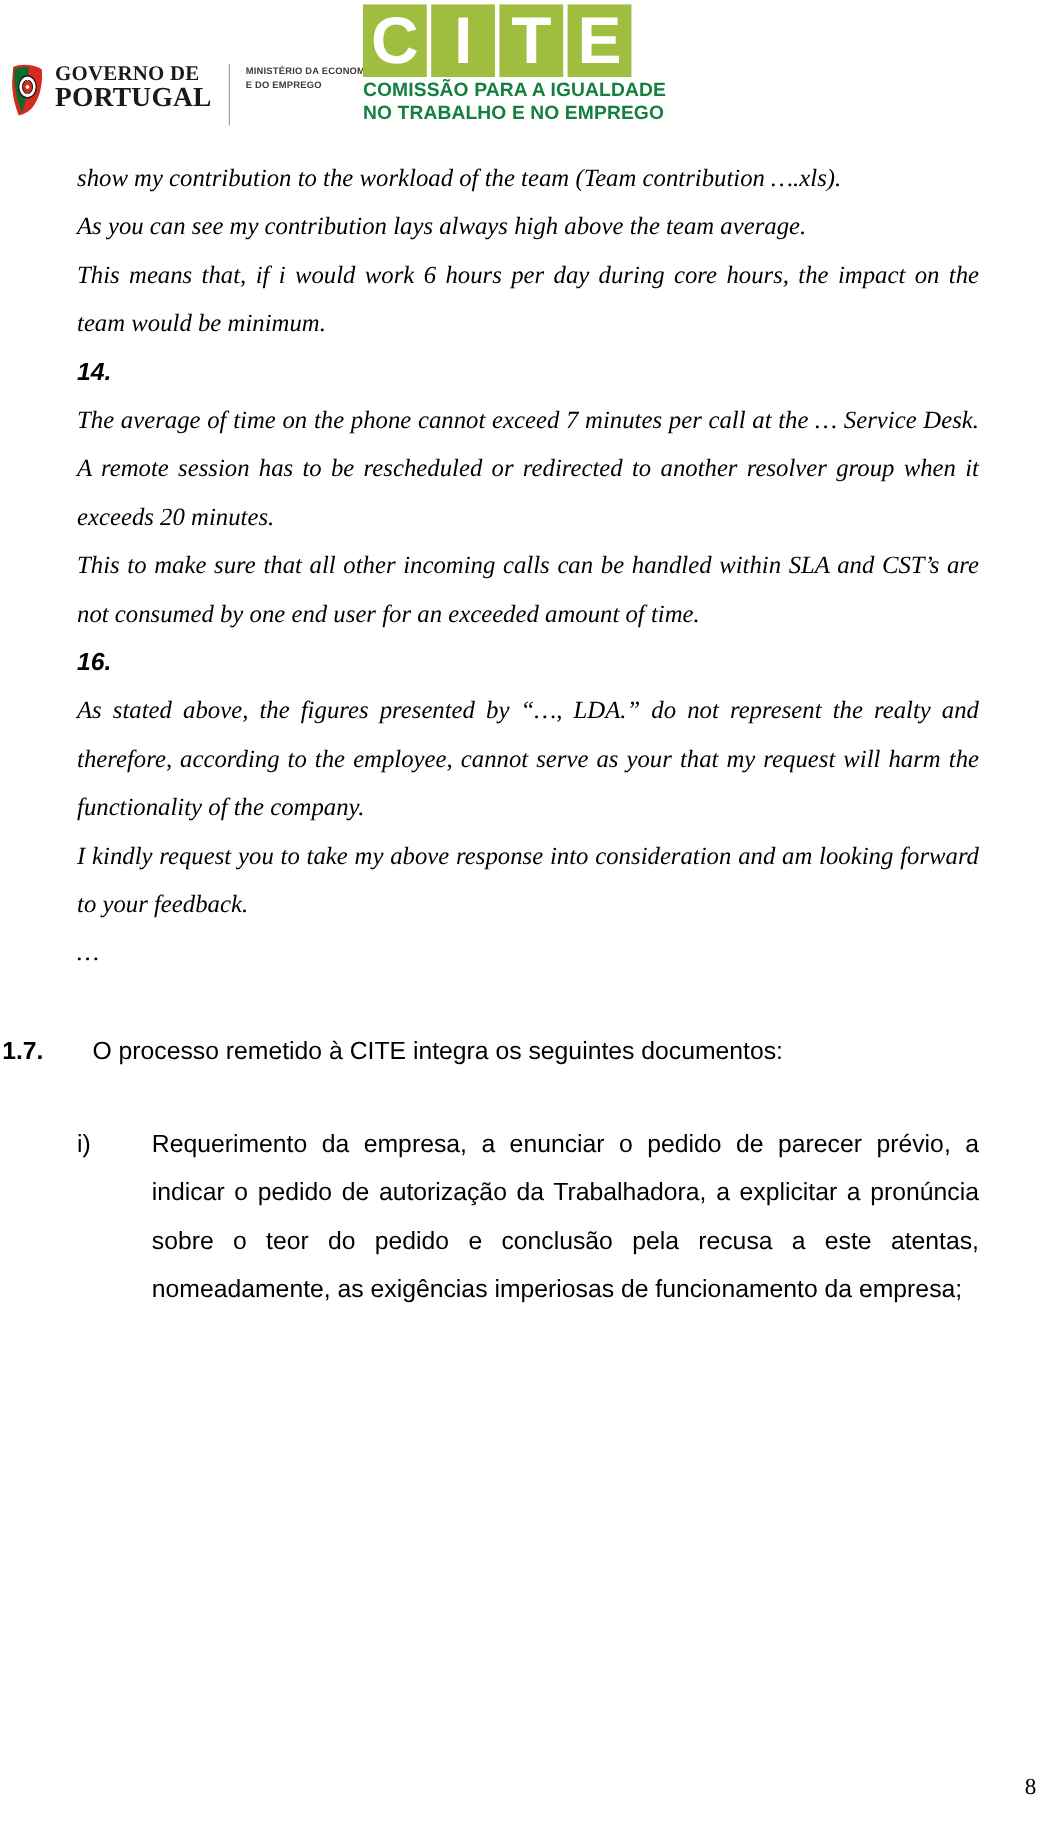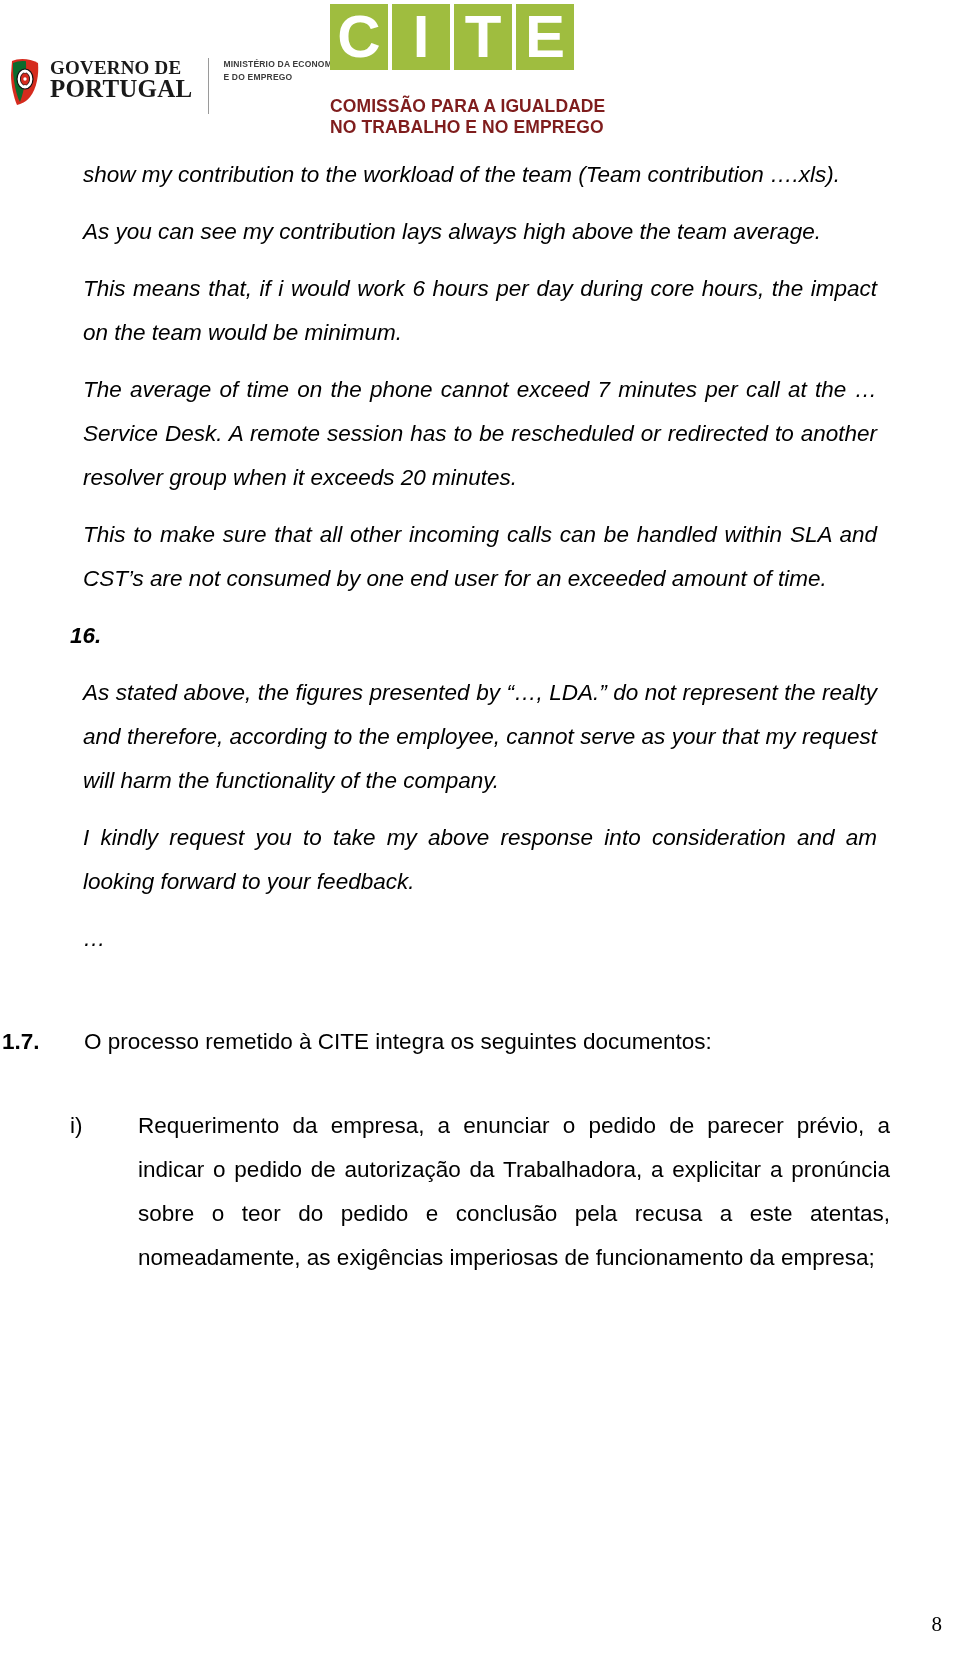--- a/index.html
+++ b/index.html
@@ -91,49 +91,49 @@
     height: 66px;
     background: #9fbd3f;
     color: #ffffff;
     font-family: "Liberation Sans", sans-serif;
     font-weight: bold;
     font-size: 60px;
     line-height: 66px;
     text-align: center;
   }
   .cite-sub {
-    margin-top: 26px;
+    margin-top: 1px;
     font-family: "Liberation Sans", sans-serif;
     font-weight: bold;
     font-size: 17.5px;
     line-height: 1.22;
     letter-spacing: 0.1px;
-    color: #7f1d1d;
+    color: #15803d;
   }
 
   
   .page {
     position: absolute;
     top: 140px;
     left: 0;
     width: 960px;
   }
 
   .body-col {
     margin: 0 auto;
     width: 820px;
   }
 
   p.en {
-    font-family: Liberation Sans, sans-serif;
+    font-family: Liberation Serif, serif;
     font-style: italic;
     font-size: 22.5px;
     line-height: 44px;
     text-align: justify;
-    margin: 13px;
+    margin: 0;
     padding: 0;
   }
   p.en-left {
     text-align: left;
   }
   .num {
     font-family: "Liberation Sans", sans-serif;
     font-style: italic;
     font-weight: bold;
     font-size: 22.5px;
@@ -241,20 +241,21 @@
   </div>
 
 </div>
 
 <div class="page">
   <div class="body-col">
 
     <p class="en">show my contribution to the workload of the team (Team contribution ….xls).</p>
     <p class="en">As you can see my contribution lays always high above the team average.</p>
     <p class="en">This means that, if i would work 6 hours per day during core hours, the impact on the team would be minimum.</p>
+    <p class="num">14.</p>
     <p class="en">The average of time on the phone cannot exceed 7 minutes per call at the … Service Desk. A remote session has to be rescheduled or redirected to another resolver group when it exceeds 20 minutes.</p>
     <p class="en">This to make sure that all other incoming calls can be handled within SLA and CST’s are not consumed by one end user for an exceeded amount of time.</p>
     <p class="num">16.</p>
     <p class="en">As stated above, the figures presented by “…, LDA.” do not represent the realty and therefore, according to the employee, cannot serve as your that my request will harm the functionality of the company.</p>
     <p class="en">I kindly request you to take my above response into consideration and am looking forward to your feedback.</p>
     <p class="en en-left">…</p>
 
     <div class="spacer-md"></div>
 
     <div class="pt-heading" style="margin-left:-68px;">

